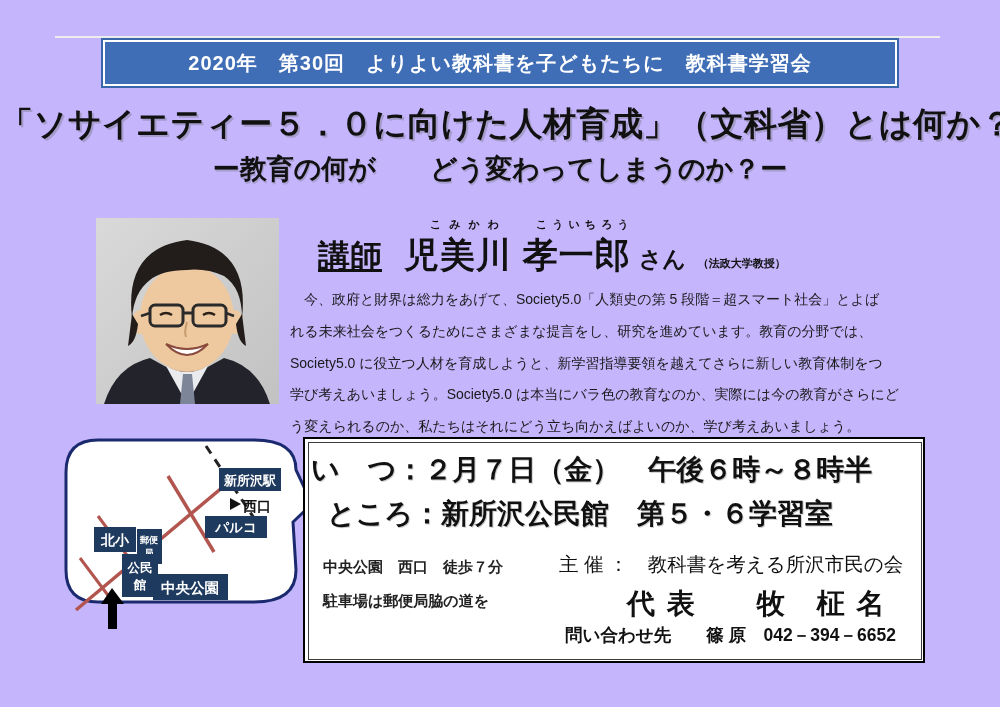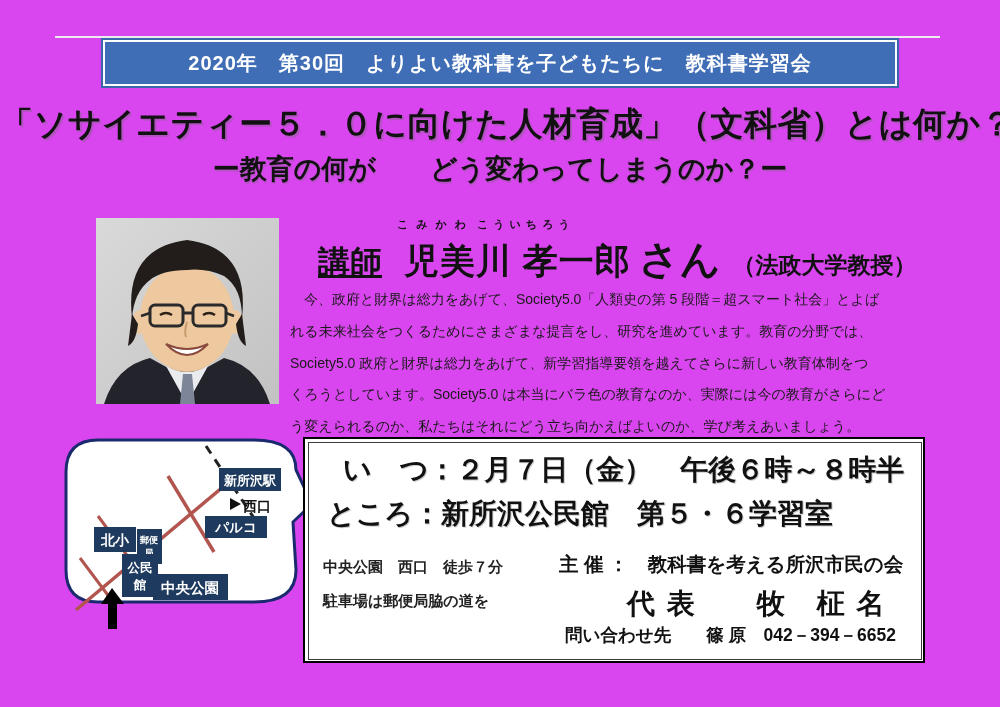--- a/index.html
+++ b/index.html
@@ -1,17 +1,17 @@
 <!DOCTYPE html>
 <html><head>
 <meta charset="utf-8">
 <style>
   html,body{margin:0;padding:0;background:#fff;}
   .page{
-    position:relative;width:1000px;height:707px;background:#d946ef;overflow:hidden;
+    position:relative;width:1000px;height:707px;background:#c4b5fd;overflow:hidden;
     font-family:"Liberation Sans","DejaVu Sans",sans-serif;color:#111;
   }
   .top-hairline{position:absolute;left:55px;top:36px;width:885px;height:2px;background:#ededed;}
   
   .banner-frame{
     position:absolute;left:101px;top:38px;width:790px;height:42px;
     border:2px solid #3a66ac;padding:2px;background:#fff;
   }
   .banner{
     width:100%;height:100%;background:#3f6db6;color:#ffffff;
@@ -26,47 +26,47 @@
   }
   .title-sub{
     position:absolute;left:0;top:151px;width:1000px;text-align:center;
     font-size:27px;font-weight:900;text-shadow:1px 2px 0 rgba(110,110,110,0.3);white-space:nowrap;
   }
   
   .photo{position:absolute;left:96px;top:218px;width:183px;height:186px;}
   
   .speaker{position:absolute;left:318px;top:217px;width:640px;}
   .furigana-row{height:14px;font-size:11px;font-weight:bold;white-space:nowrap;}
-  .furigana-last{margin-left:79px;letter-spacing:8px;}
-  .furigana-first{letter-spacing:5px;}
+  .furigana-last{margin-left:112px;letter-spacing:8px;}
+  .furigana-first{margin-left:26px;letter-spacing:5px;}
   .name-row{display:flex;align-items:baseline;white-space:nowrap;margin-top:1px;}
   .speaker-role{font-size:32px;font-weight:900;text-decoration:underline;}
   .speaker-name{font-size:35px;font-weight:900;margin-left:22px;letter-spacing:1px;}
-  .speaker-honorific{font-size:40px;font-weight:900;margin-left:8px;}
-  .speaker-affiliation{font-size:23px;font-weight:bold;margin-left:12px;}
+  .speaker-honorific{font-size:23px;font-weight:900;margin-left:8px;}
+  .speaker-affiliation{font-size:11px;font-weight:bold;margin-left:12px;}
   
   .body-text{position:absolute;left:290px;top:284px;width:655px;}
   .body-line{font-size:14px;line-height:31.8px;white-space:nowrap;color:#1a1a1a;}
   
   .map-svg{position:absolute;left:56px;top:428px;width:262px;height:205px;}
   
   .event-box{
     position:absolute;left:303px;top:437px;width:612px;height:216px;
     border:2.5px solid #000;padding:3px;background:#fff;
   }
   .event-inner{position:relative;width:100%;height:100%;border:1.5px solid #3c3c3c;}
-  .event-when{position:absolute;left:34px;top:8px;font-size:28px;font-weight:900;white-space:nowrap;
+  .event-when{position:absolute;left:2px;top:8px;font-size:28px;font-weight:900;white-space:nowrap;
     text-shadow:1px 1px 0 rgba(90,90,90,0.3);}
   .event-where{position:absolute;left:18px;top:52px;font-size:28px;font-weight:900;white-space:nowrap;
     text-shadow:1px 1px 0 rgba(90,90,90,0.3);}
   .access-line{position:absolute;font-size:15px;font-weight:bold;white-space:nowrap;color:#222;}
   .access-1{left:14px;top:115px;}
   .access-2{left:14px;top:149px;}
   .access-3{left:14px;top:183px;}
-  .event-organizer{position:absolute;left:250px;top:108px;font-size:19.5px;font-weight:700;white-space:nowrap;}
+  .event-organizer{position:absolute;left:250px;top:108px;font-size:19.5px;font-weight:400;white-space:nowrap;}
   .event-representative{position:absolute;left:318px;top:142px;font-size:28px;font-weight:900;letter-spacing:2px;white-space:nowrap;}
   .event-contact{position:absolute;left:256px;top:180px;font-size:17.5px;font-weight:bold;white-space:nowrap;}
 </style>
 </head>
 <body>
 
 <div class="page">
 
   <div class="top-hairline"></div>
 
@@ -115,22 +115,22 @@
       <span class="speaker-role">講師</span>
       <span class="speaker-name">児美川 孝一郎</span>
       <span class="speaker-honorific">さん</span>
       <span class="speaker-affiliation">（法政大学教授）</span>
     </div>
   </div>
 
   <div class="body-text">
     <div class="body-line">　今、政府と財界は総力をあげて、Society5.0「人類史の第 5 段階＝超スマート社会」とよば</div>
     <div class="body-line">れる未来社会をつくるためにさまざまな提言をし、研究を進めています。教育の分野では、</div>
-    <div class="body-line">Society5.0 政府と財界は総力をあげて、新学習指導要領を越えてさらに新しい教育体制をつ</div>
-    <div class="body-line">くろうとしています。Society5.0 は本当にバラ色の教育なのか、実際には今の教育がさらにど</div>
+    <div class="body-line">Society5.0 に役立つ人材を育成しようと、新学習指導要領を越えてさらに新しい教育体制をつ</div>
+    <div class="body-line">学び考えあいましょう。Society5.0 は本当にバラ色の教育なのか、実際には今の教育がさらにど</div>
     <div class="body-line">う変えられるのか、私たちはそれにどう立ち向かえばよいのか、学び考えあいましょう。</div>
   </div>
 
   <svg class="map-svg" viewBox="0 0 262 205">
     <path d="M 42,12 L 198,12 Q 240,12 240,42 L 256,76 L 237,94 L 240,142 Q 240,174 198,174 L 42,174 Q 10,174 10,142 L 10,44 Q 10,12 42,12 Z" fill="#ffffff" stroke="#1b2a6e" stroke-width="3"></path>
     <line x1="150" y1="18" x2="206" y2="102" stroke="#222222" stroke-width="3" stroke-dasharray="9 7"></line>
     <line x1="20" y1="182" x2="180" y2="48" stroke="#b2554f" stroke-width="3.5"></line>
     <line x1="112" y1="48" x2="158" y2="124" stroke="#b2554f" stroke-width="3.5"></line>
     <line x1="24" y1="130" x2="60" y2="178" stroke="#b2554f" stroke-width="3"></line>
     <line x1="42" y1="88" x2="95" y2="160" stroke="#b2554f" stroke-width="3"></line>

